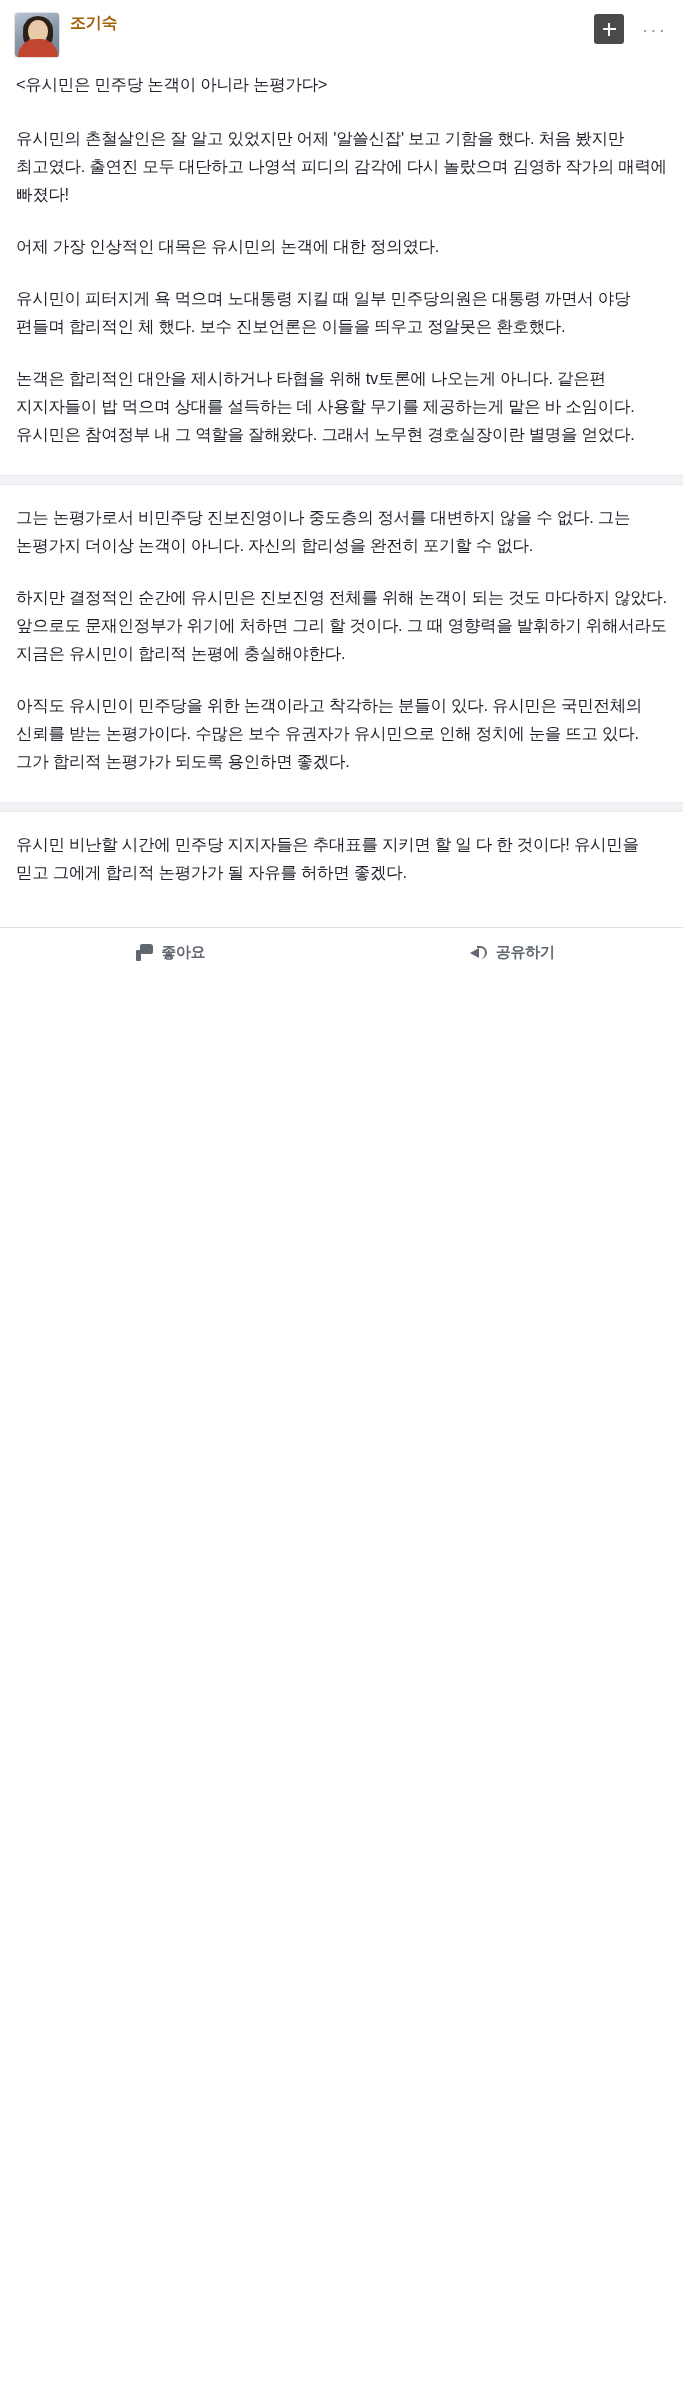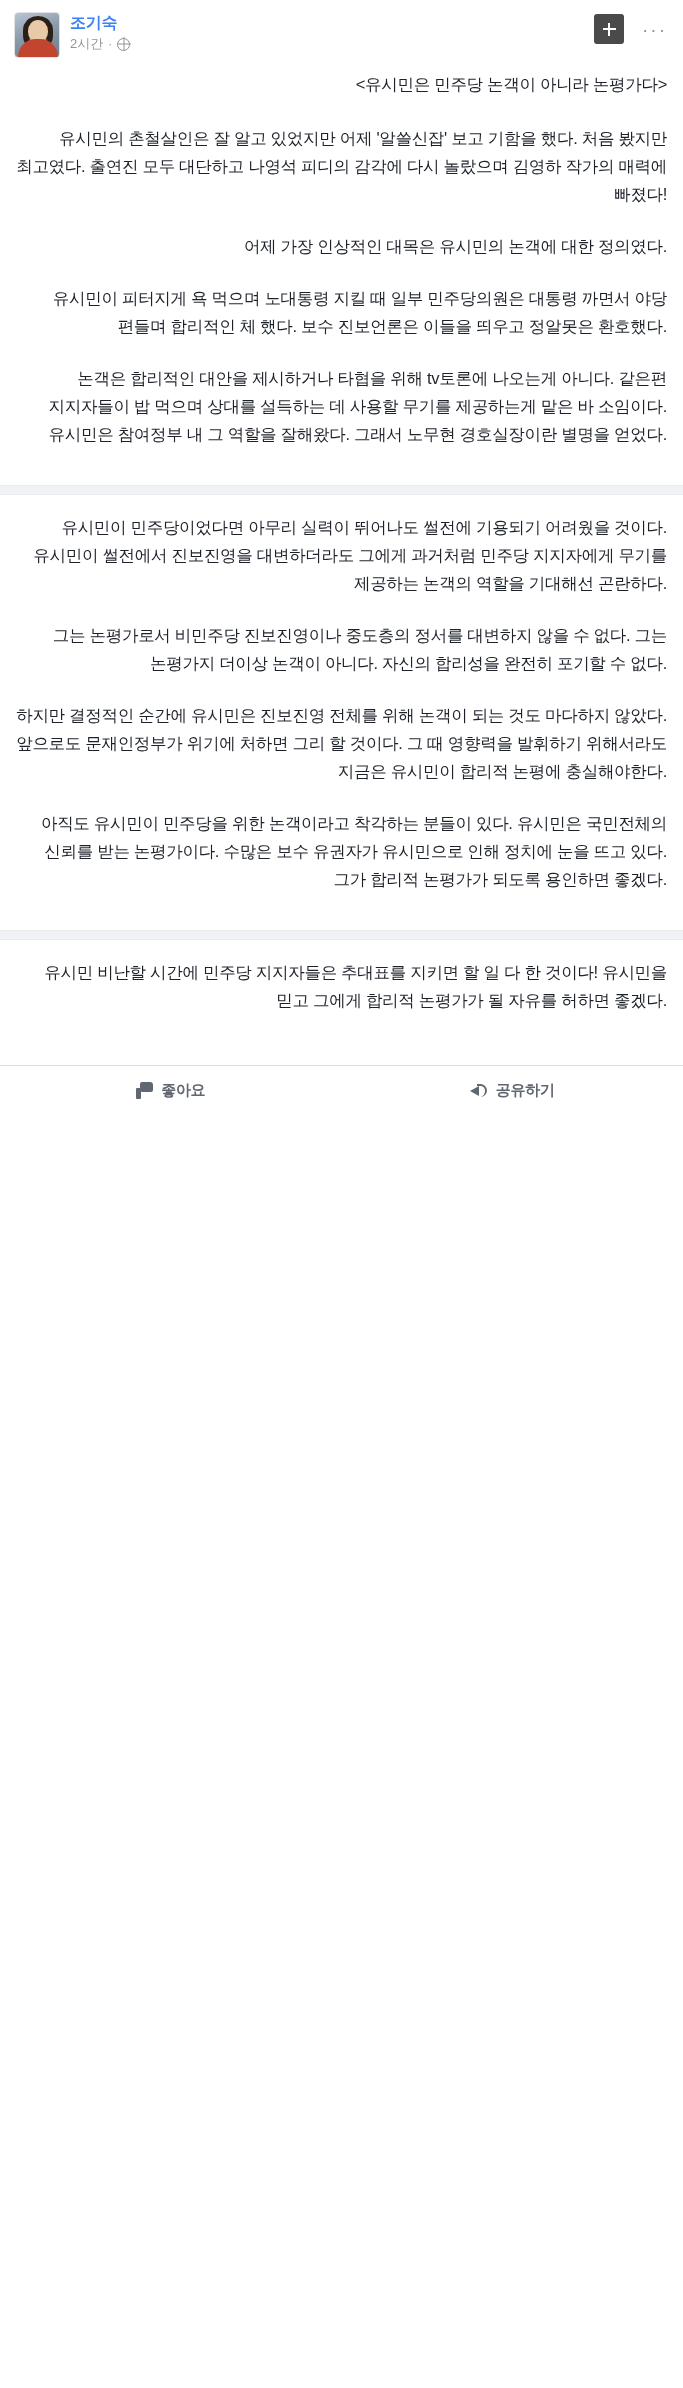--- a/index.html
+++ b/index.html
@@ -72,21 +72,21 @@
   }
   .header-text {
     margin-left: 10px;
     flex: 1 1 auto;
     padding-top: 1px;
     min-width: 0;
   }
   .author-name {
     font-size: 16px;
     font-weight: bold;
-    color: #3b82f6;
+    color: #a16207;
     line-height: 20px;
     letter-spacing: -0.2px;
   }
   .meta-row {
     display: flex;
     align-items: center;
     margin-top: 3px;
     font-size: 13px;
     color: #90949c;
     line-height: 16px;
@@ -164,22 +164,21 @@
     margin: 0 0 24px 0;
     white-space: pre-wrap;
     word-break: keep-all;
   }
   .post-body p.title {
     margin-bottom: 26px;
   }
   .post-body p:last-child { margin-bottom: 0; }
 
   .block {
-    padding-bottom: 37px;
-    text-align: right;
+    padding-bottom: 27px;
   }
   .section-gap {
     height: 10px;
     background: #f0f2f5;
     border-top: 1px solid #e9ebee;
     border-bottom: 1px solid #e9ebee;
   }
 
   
   .post-footer {
@@ -252,25 +251,20 @@
   <div class="post-header">
     <div class="avatar">
       <div class="hair"></div>
       <div class="hair2"></div>
       <div class="hair3"></div>
       <div class="face"></div>
       <div class="body"></div>
     </div>
     <div class="header-text">
       <div class="author-name">조기숙</div>
-      <div class="meta-row">
-        <span class="meta-time">2시간</span>
-        <span class="meta-dot">·</span>
-        <span class="globe-icon"></span>
-      </div>
     </div>
     <div class="header-actions">
       <div class="save-icon">
         <span class="plus-v"></span>
         <span class="plus-h"></span>
       </div>
       <div class="more-icon">···</div>
     </div>
   </div>
 
@@ -278,21 +272,20 @@
     <p class="title">&lt;유시민은 민주당 논객이 아니라 논평가다&gt;</p>
     <p>유시민의 촌철살인은 잘 알고 있었지만 어제 '알쓸신잡' 보고 기함을 했다. 처음 봤지만 최고였다. 출연진 모두 대단하고 나영석 피디의 감각에 다시 놀랐으며 김영하 작가의 매력에 빠졌다!</p>
     <p>어제 가장 인상적인 대목은 유시민의 논객에 대한 정의였다.</p>
     <p>유시민이 피터지게 욕 먹으며 노대통령 지킬 때 일부 민주당의원은 대통령 까면서 야당 편들며 합리적인 체 했다. 보수 진보언론은 이들을 띄우고 정알못은 환호했다.</p>
     <p>논객은 합리적인 대안을 제시하거나 타협을 위해 tv토론에 나오는게 아니다. 같은편 지지자들이 밥 먹으며 상대를 설득하는 데 사용할 무기를 제공하는게 맡은 바 소임이다. 유시민은 참여정부 내 그 역할을 잘해왔다. 그래서 노무현 경호실장이란 별명을 얻었다.</p>
   </div>
 
   <div class="section-gap"></div>
 
   <div class="post-body block" style="padding-top:18px;">
-    <p>유시민이 민주당이었다면 아무리 실력이 뛰어나도 썰전에 기용되기 어려웠을 것이다. 유시민이 썰전에서 진보진영을 대변하더라도 그에게 과거처럼 민주당 지지자에게 무기를 제공하는 논객의 역할을 기대해선 곤란하다.</p>
     <p>그는 논평가로서 비민주당 진보진영이나 중도층의 정서를 대변하지 않을 수 없다. 그는 논평가지 더이상 논객이 아니다. 자신의 합리성을 완전히 포기할 수 없다.</p>
     <p>하지만 결정적인 순간에 유시민은 진보진영 전체를 위해 논객이 되는 것도 마다하지 않았다. 앞으로도 문재인정부가 위기에 처하면 그리 할 것이다. 그 때 영향력을 발휘하기 위해서라도 지금은 유시민이 합리적 논평에 충실해야한다.</p>
     <p>아직도 유시민이 민주당을 위한 논객이라고 착각하는 분들이 있다. 유시민은 국민전체의 신뢰를 받는 논평가이다. 수많은 보수 유권자가 유시민으로 인해 정치에 눈을 뜨고 있다. 그가 합리적 논평가가 되도록 용인하면 좋겠다.</p>
   </div>
 
   <div class="section-gap"></div>
 
   <div class="post-body block" style="padding-top:18px;">
     <p>유시민 비난할 시간에 민주당 지지자들은 추대표를 지키면 할 일 다 한 것이다! 유시민을 믿고 그에게 합리적 논평가가 될 자유를 허하면 좋겠다.</p>
   </div>

